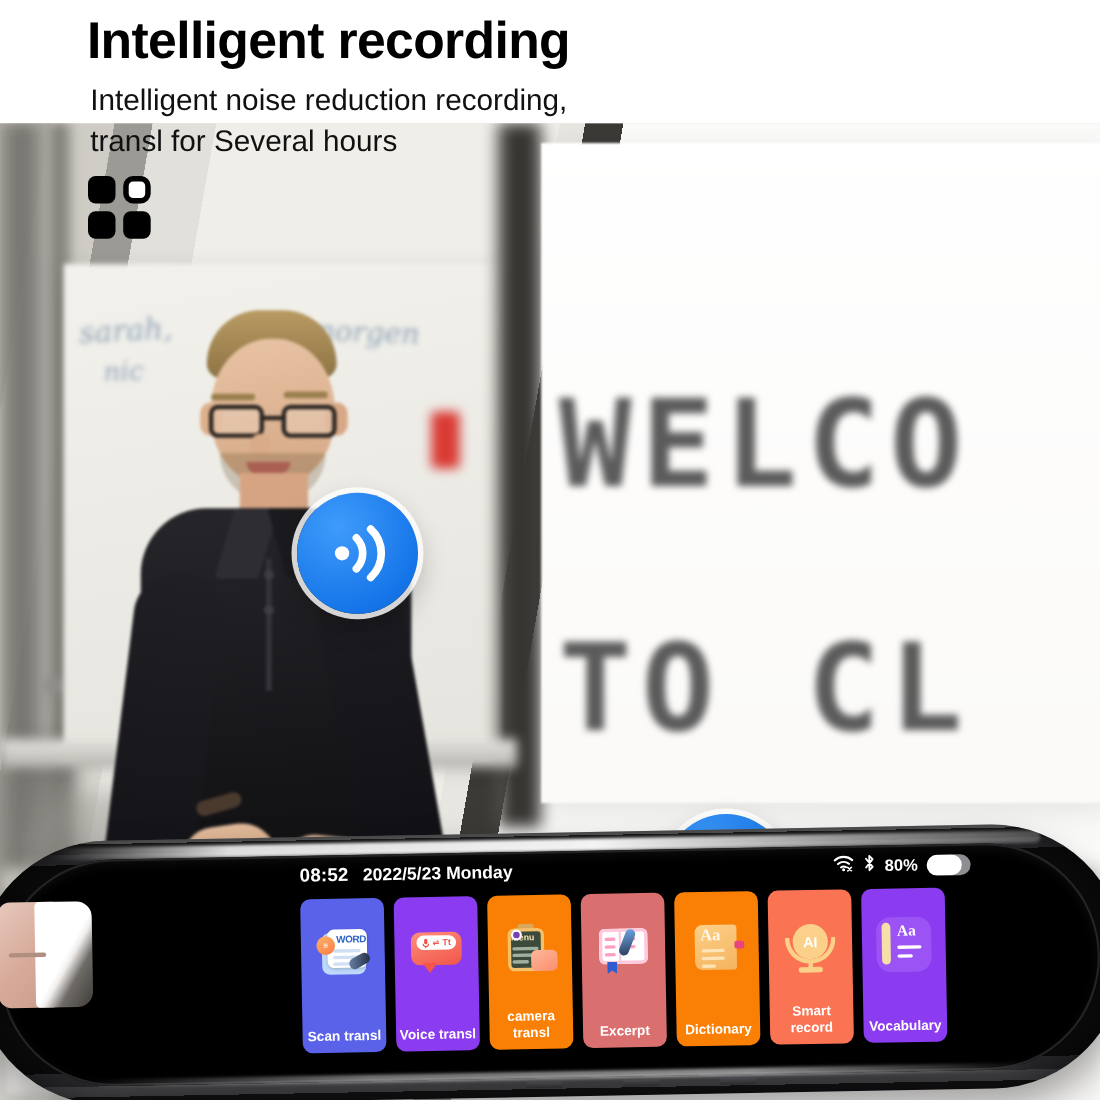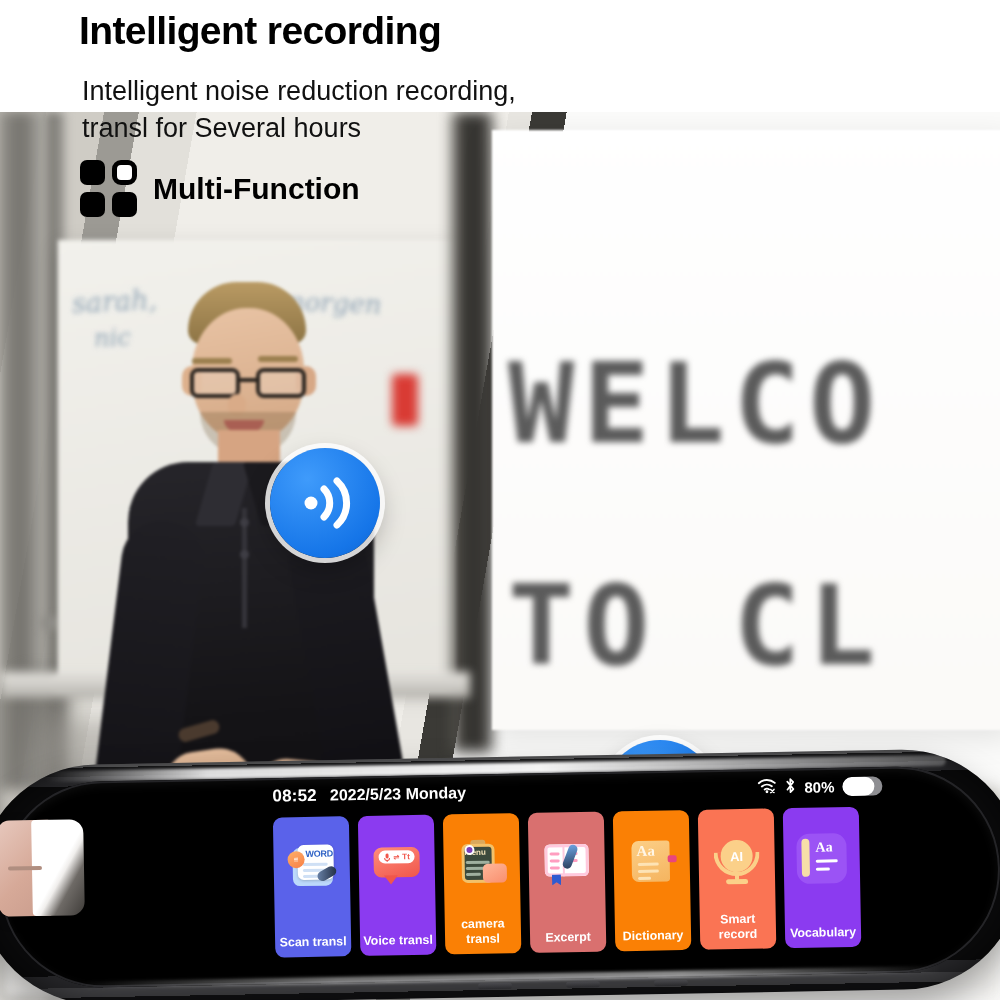--- a/index.html
+++ b/index.html
@@ -137,21 +137,21 @@
   
   .badge { position:absolute; border-radius:50%;
     background:radial-gradient(circle at 34% 28%, #3f9bfb, #1575e8 72%, #0f63cc);
     box-shadow:0 0 0 5px rgba(255,255,255,.82), 0 10px 26px rgba(0,0,0,.28);
     display:flex; align-items:center; justify-content:center; }
   #badge-wave { left:270px; top:336px; width:110px; height:110px; }
   #badge-mic  { left:604px; top:628px; width:112px; height:112px; }
 
   
   .hdr { position:absolute; left:0; top:0; width:1000px; z-index:40; }
-  .h-title { position:absolute; left:79px; top:9px; font-size:39px; font-weight:700;
+  .h-title { position:absolute; left:79px; top:9px; font-size:47px; font-weight:700;
     color:#000; letter-spacing:-.6px; white-space:nowrap; }
   .h-sub { position:absolute; left:82px; font-size:27px; color:#111;
     white-space:nowrap; }
   .h-sub1 { top:76px; } .h-sub2 { top:113px; }
 
   .mf { position:absolute; left:80px; top:160px; display:flex; align-items:center;
     gap:16px; }
   .mf-grid { width:57px; height:57px; display:grid; gap:7px;
     grid-template-columns:1fr 1fr; grid-template-rows:1fr 1fr; }
   .mf-grid i { display:block; border-radius:7px; background:#000; }
@@ -382,21 +382,20 @@
     <div class="h-title">Intelligent recording</div>
     <div class="h-sub h-sub1">Intelligent noise reduction recording,</div>
     <div class="h-sub h-sub2">transl for Several hours</div>
     <div class="mf">
       <span class="mf-grid">
         <i></i>
           <i class="hollow"></i>
           <i></i>
           <i></i>
       </span>
-      <span class="mf-label">Multi-Function</span>
     </div>
   </div>
 
   <div class="device">
     <div class="dev-body"></div>
     <div class="dev-gloss"></div>
     <div class="dev-inner"></div>
     <div class="dev-gloss2"></div>
     <div class="speaker" style="left:498px"></div>
     <div class="speaker" style="left:586px"></div>

